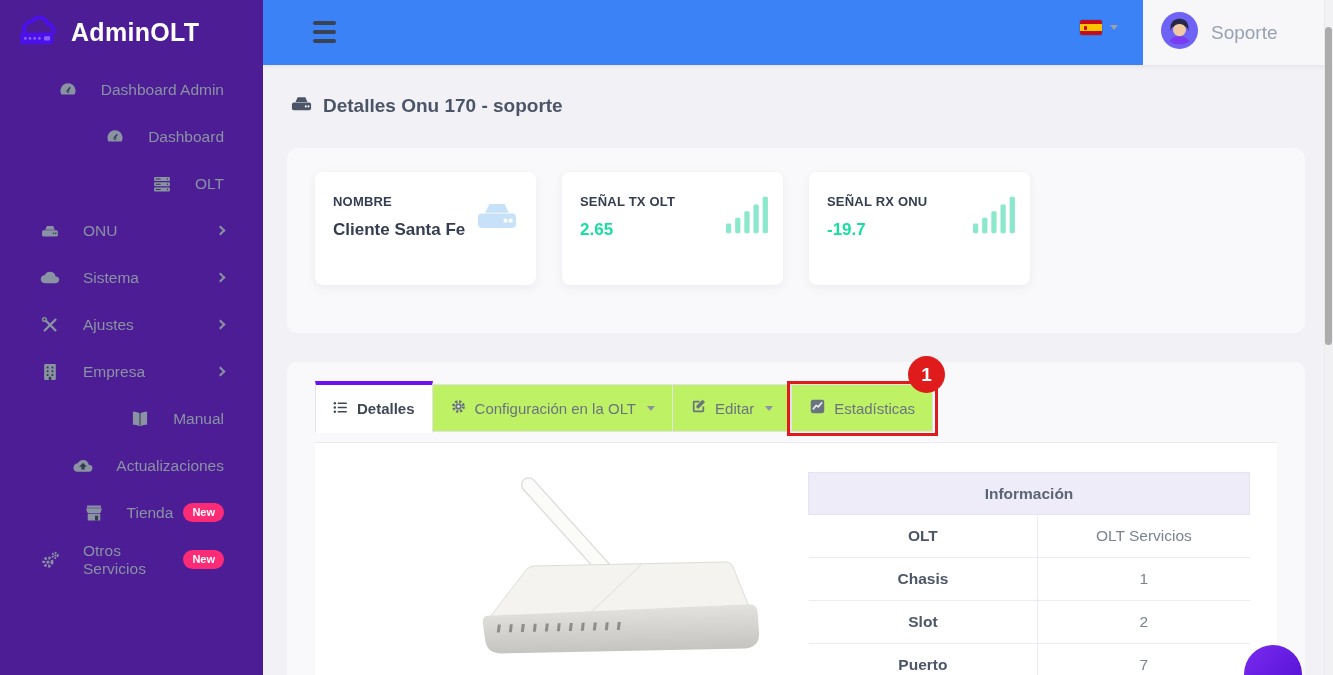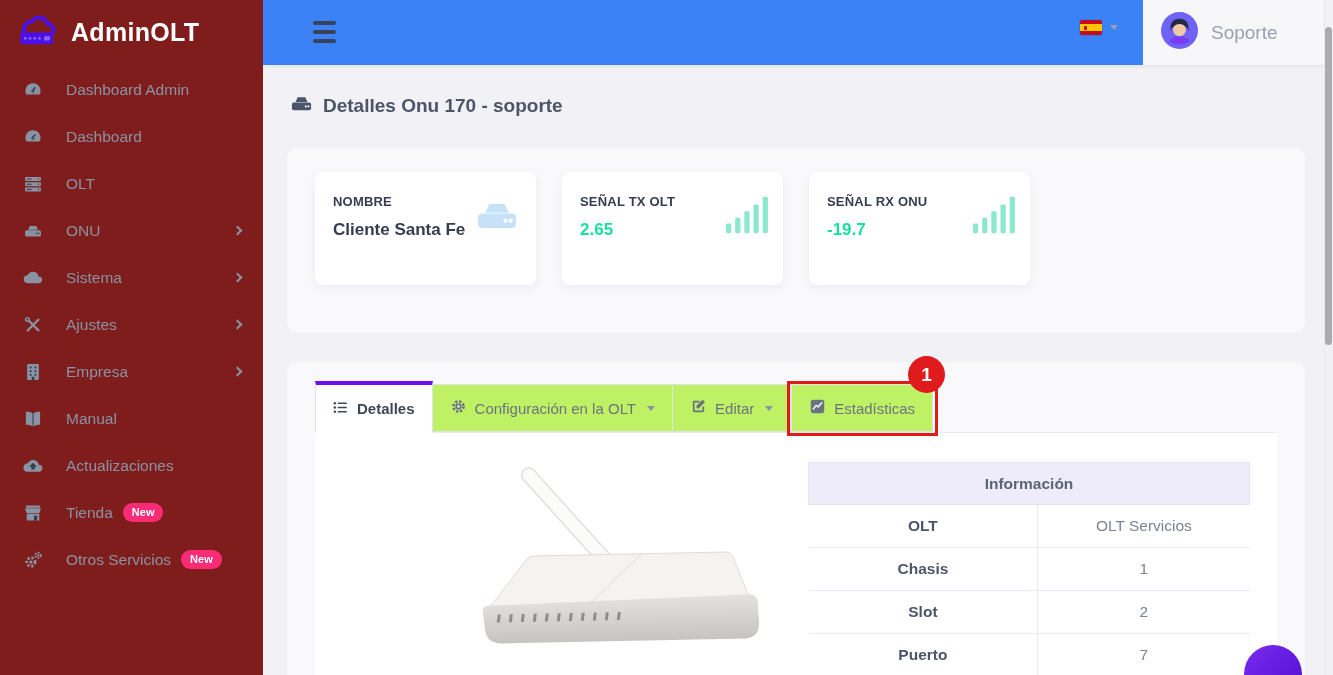--- a/index.html
+++ b/index.html
@@ -1,24 +1,24 @@
 <!DOCTYPE html>
 <html><head>
 <meta charset="utf-8">
 <style>
   * { margin:0; padding:0; box-sizing:border-box; }
   html,body { width:1333px; height:675px; font-family:"Liberation Sans", sans-serif; }
   .screen { position:relative; width:1333px; height:675px; background:#f1f1f6; overflow:hidden; }
 
   
-  .sidebar { position:absolute; left:0; top:0; width:263px; height:675px; background:#7f1d1d; z-index:8; }
+  .sidebar { position:absolute; left:0; top:0; width:263px; height:675px; background:#4c1d95; z-index:8; }
   .brand { height:65px; display:flex; align-items:center; padding-left:14px; gap:7px; cursor:pointer; }
   .brand-text { color:#fff; font-size:25px; font-weight:bold; letter-spacing:.3px; }
   .nav { padding-top:1px; }
-  .nav-item { height:47px; display:flex; align-items:center; padding:0 22px; color:#8a93a3; font-size:15.5px; cursor:pointer; }
+  .nav-item { height:47px; display:flex; align-items:center; padding:0 39px; color:#8a93a3; font-size:15.5px; cursor:pointer;justify-content:flex-end; }
   .nav-icon { width:22px; height:22px; margin-right:22px; display:flex; align-items:center; justify-content:center; flex:none; }
   .nav-icon svg { width:20px; height:20px; }
   .chev { margin-left:auto; width:7px; height:7px; border-top:2px solid #8a93a3; border-right:2px solid #8a93a3; transform:rotate(45deg); flex:none; }
   .badge-new { margin-left:10px; background:#fb2b76; color:#fff; font-size:11px; font-weight:bold; padding:3px 9px 4px; border-radius:11px; }
 
   
   .header { position:absolute; left:263px; top:0; width:1070px; height:65px; background:#3b82f6; box-shadow:0 1px 5px rgba(40,40,70,.08); z-index:6; }
   .hamburger { position:absolute; left:50px; top:21px; width:24px; height:22px; display:flex; flex-direction:column; justify-content:space-between; cursor:pointer; }
   .hamburger span { display:block; width:23px; height:3.6px; background:#3a4254; border-radius:2px; }
   .lang-btn { position:absolute; right:215px; top:20px; display:flex; align-items:center; gap:8px; cursor:pointer; }
@@ -35,21 +35,21 @@
 
   .panel1 { position:absolute; left:24px; top:83px; width:1018px; height:185px; background:rgba(255,255,255,.55); border-radius:10px; }
   .cards { display:flex; gap:26px; padding:24px 28px; }
   .card { position:relative; flex:none; width:221px; height:113px; background:#fff; border-radius:8px; box-shadow:0 3px 10px rgba(90,90,140,.08); padding:22px 18px; }
   .card-label { font-size:13px; font-weight:bold; color:#353d51; letter-spacing:.2px; }
   .card-value { margin-top:11px; font-size:17px; font-weight:bold; }
   .v-dark { color:#353d51; } .v-green { color:#17dfa2; }
   .card-icon { position:absolute; right:15px; top:24px; }
 
   .panel2 { position:absolute; left:24px; top:297px; width:1018px; height:313px; background:rgba(255,255,255,.55); border-radius:10px 10px 0 0; }
-  .tabcard { position:absolute; left:28px; top:70px; width:962px; bottom:0; background:#fff; border-top:1px solid #e9e9f0; }
+  .tabcard { position:absolute; left:28px; top:80px; width:962px; bottom:0; background:#fff; border-top:1px solid #e9e9f0; }
   .tabs { position:absolute; left:28px; top:22px; height:48px; display:flex; z-index:3; }
   .tab { display:flex; align-items:center; gap:8px; padding:0 17px; height:48px; background:#bef264; border:1px solid #e2e2e8; border-left:none; color:#6a7380; font-size:15px; cursor:pointer; white-space:nowrap; }
   .tab:first-child { border-left:1px solid #e2e2e8; }
   .tab svg { flex:none; }
   .tab.active { background:#fff; border-top:4px solid #6c10f2; border-bottom:1px solid #fff; margin-top:-3px; height:52px; color:#3f4757; font-weight:bold; z-index:4;padding-left:16px; }
   .tab-caret { width:0; height:0; border-left:4px solid transparent; border-right:4px solid transparent; border-top:5px solid #8a93a0; margin-left:3px; }
   .tab-wrap { position:relative; display:flex; }
   .anno-box { position:absolute; left:-4px; right:-5px; top:-3px; bottom:-4px; border:3px solid #e01b1b; z-index:6; pointer-events:none; }
   .anno-badge { position:absolute; right:-12px; top:-28px; width:37px; height:37px; border-radius:50%; background:#e01b1b; color:#fff; display:flex; align-items:center; justify-content:center; font-weight:bold; font-size:19px; z-index:7; }
 

